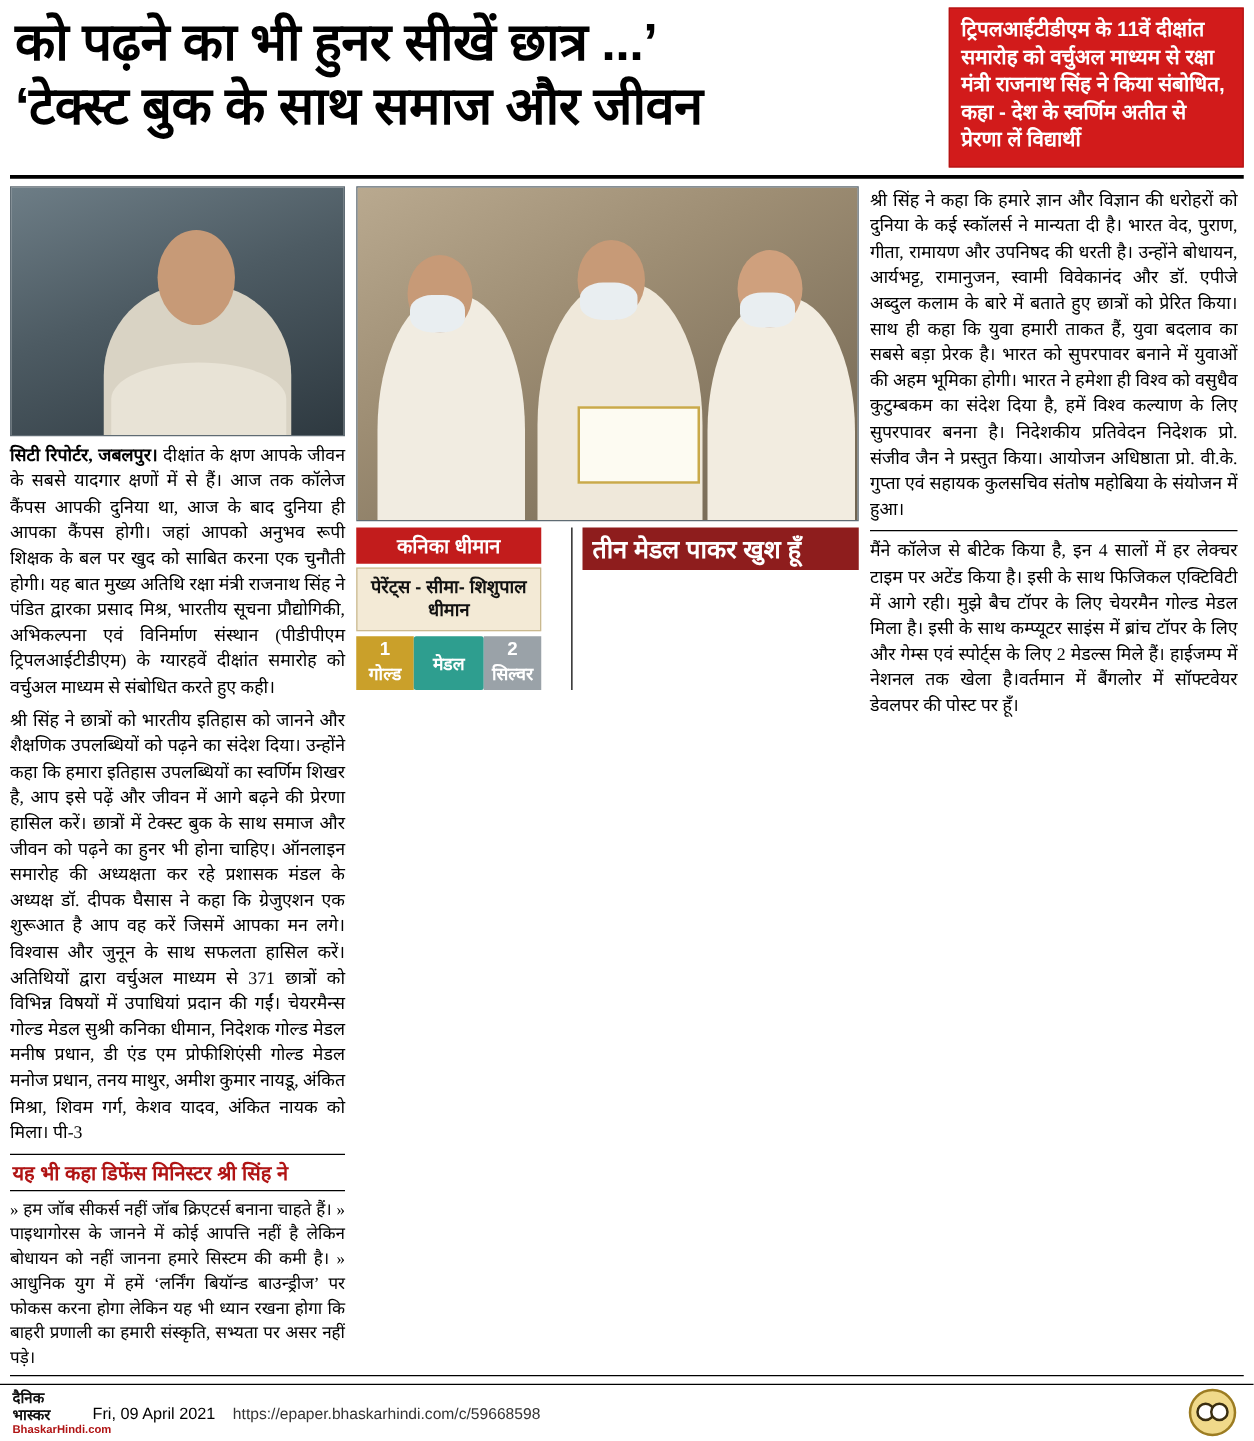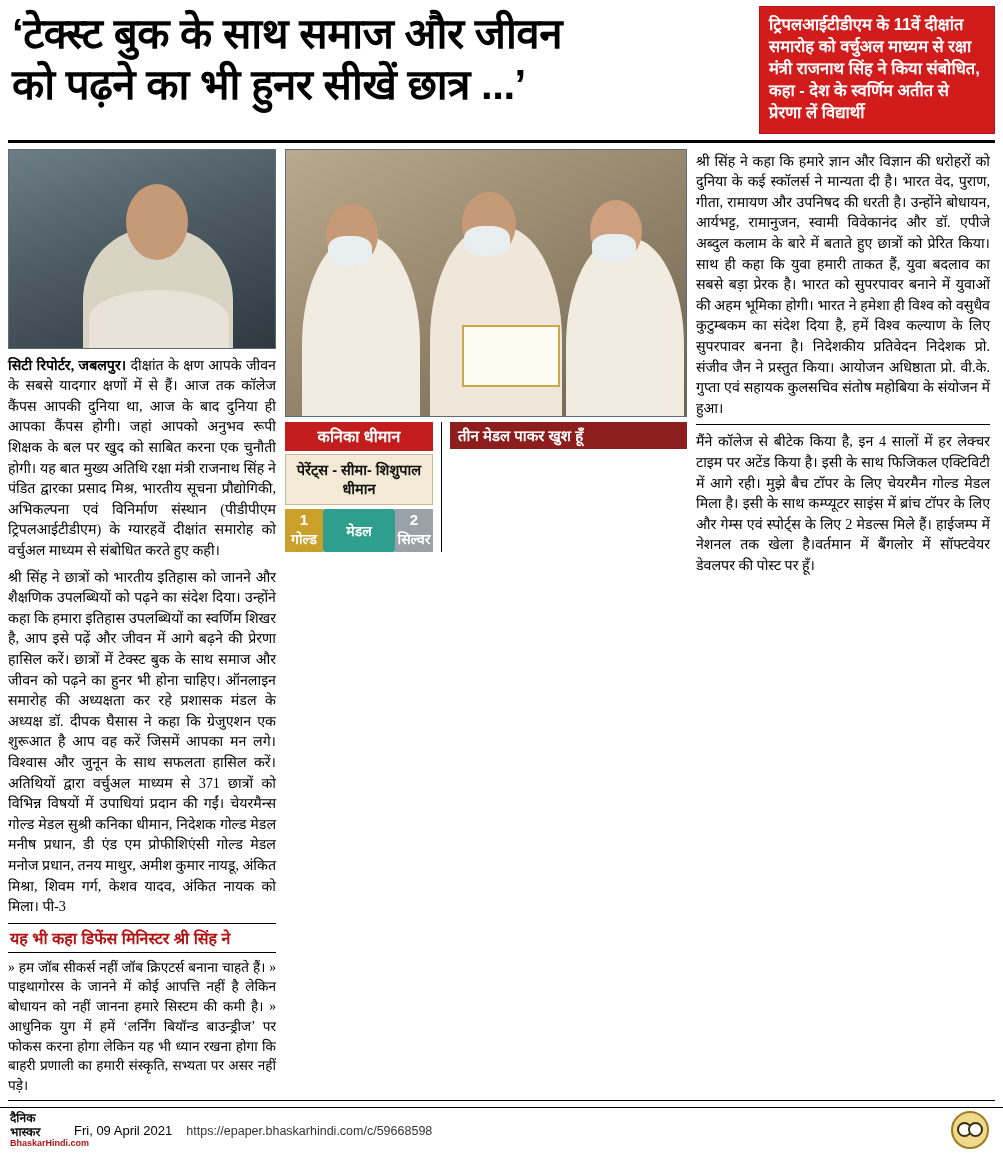--- a/index.html
+++ b/index.html
@@ -92,21 +92,21 @@
     font-weight:bold;
     font-size:17px;
     color:#0b3d91;
     margin:2px 0 4px 0;
   }
   .sec-head.red { color:#c81c1c; }
   .bar-head {
     display:block;
     font-family:"Liberation Sans", sans-serif;
     font-weight:bold;
-    font-size:15px;
+    font-size:20px;
     color:#fff;
     background:#1d4f9c;
     padding:3px 8px 4px 8px;
   }
   .bar-head.maroon { background:#8e1d1d; }
   .bar-head.teal { background:#17697a; }
 
   
   .cards-row { display:flex; gap:9px; margin-top:7px; }
   .card { border-top:1px solid #000; padding-top:4px; }
@@ -145,21 +145,21 @@
     padding:3px 2px 4px 2px;
     font-size:14px;
     color:#fff;
   }
   .medal-seg .num { display:block; font-size:15px; line-height:1.1; }
   .seg-gold { background:#caa02a; }
   .seg-silver { background:#9aa2a8; }
   .seg-label {
     background:#2e9e8f;
     color:#fff;
-    width:72px;
+    width:56px;
     display:flex;
     align-items:center;
     justify-content:center;
     font-family:"Liberation Sans", sans-serif;
     font-weight:bold;
     font-size:14px;
     border-radius:2px;
   }
 
   .mini-photo {
@@ -217,22 +217,22 @@
   .hr-black { border:0; border-top:1px solid #000; margin:6px 0; }
   .tight { margin-top:3px; }
 </style>
 </head>
 <body>
 
 <div class="page">
 
   <div class="headline-row">
     <div class="headline">
+      <div>को पढ़ने का भी हुनर सीखें छात्र ...’</div>
       <div>‘टेक्स्ट बुक के साथ समाज और जीवन</div>
-      <div>को पढ़ने का भी हुनर सीखें छात्र ...’</div>
     </div>
     <div class="kicker-box">ट्रिपलआईटीडीएम के 11वें दीक्षांत समारोह को वर्चुअल माध्यम से रक्षा मंत्री राजनाथ सिंह ने किया संबोधित, कहा - देश के स्वर्णिम अतीत से प्रेरणा लें विद्यार्थी</div>
   </div>
 
   <div class="rule-thick"></div>
 
   <div class="main-grid">
 
     <div class="col-left">
       <div class="photo main-left">
@@ -256,21 +256,21 @@
         <div class="mask" style="left:10.5%;top:86px;width:44px;height:30px;"></div>
         <div class="fig" style="left:36%;width:132px;height:190px;background:#efe8da;"></div>
         <div class="head" style="left:44%;top:42px;width:54px;height:64px;background:#c79a77;"></div>
         <div class="mask" style="left:44.5%;top:76px;width:46px;height:30px;"></div>
         <div class="fig" style="left:70%;width:118px;height:178px;background:#f2ece0;"></div>
         <div class="head" style="left:76%;top:50px;width:52px;height:62px;background:#cfa07d;"></div>
         <div class="mask" style="left:76.5%;top:84px;width:44px;height:28px;"></div>
         <div style="position:absolute;left:44%;top:175px;width:98px;height:62px;background:#fdfbf2;border:2px solid #c9a94a;"></div>
       </div>
 
-      <div style="display:flex;gap:8px;margin-top:5px;">
+      <div style="display:flex;gap:24px;margin-top:5px;">
         <div style="width:148px;">
           <div class="name-head">कनिका धीमान</div>
           <div class="parent-box tight">पेरेंट्स - सीमा- शिशुपाल धीमान</div>
           <div class="medal-strip">
             <div class="medal-seg seg-gold">
               <span class="num">1</span>
               <span>गोल्ड</span>
             </div>
             <div class="seg-label">मेडल</div>
             <div class="medal-seg seg-silver">

